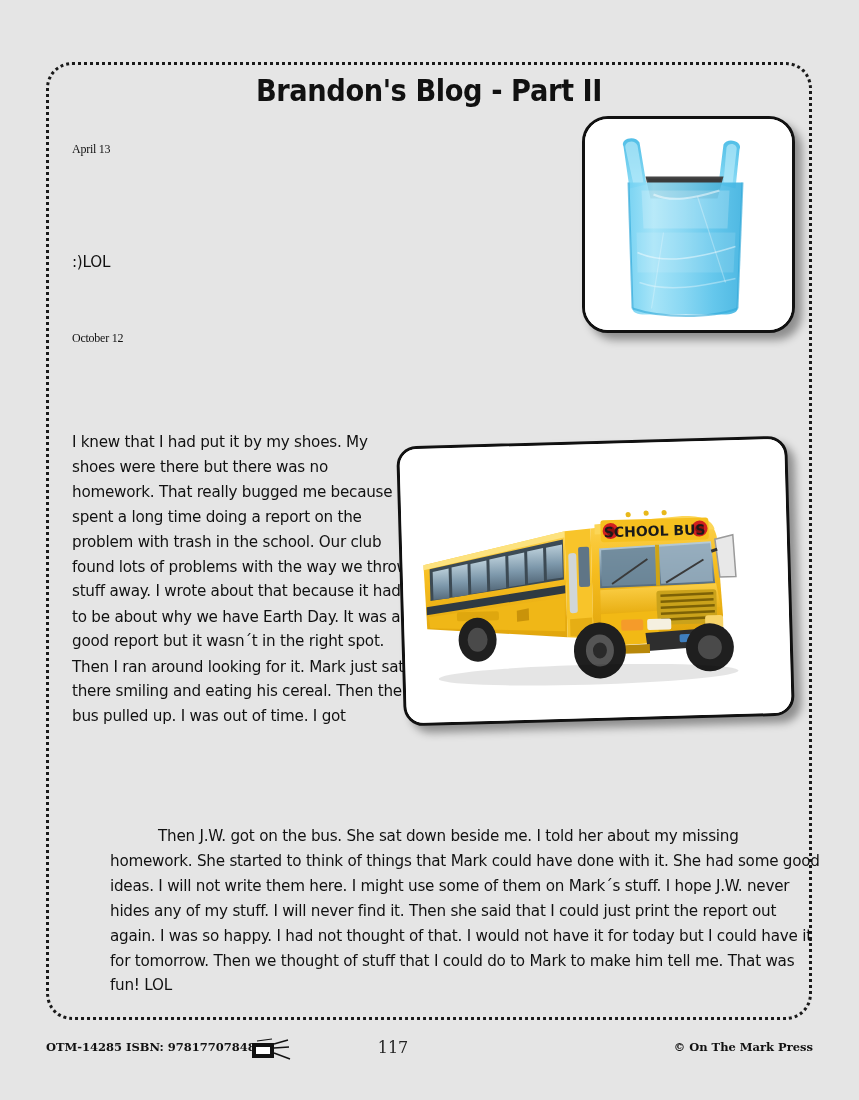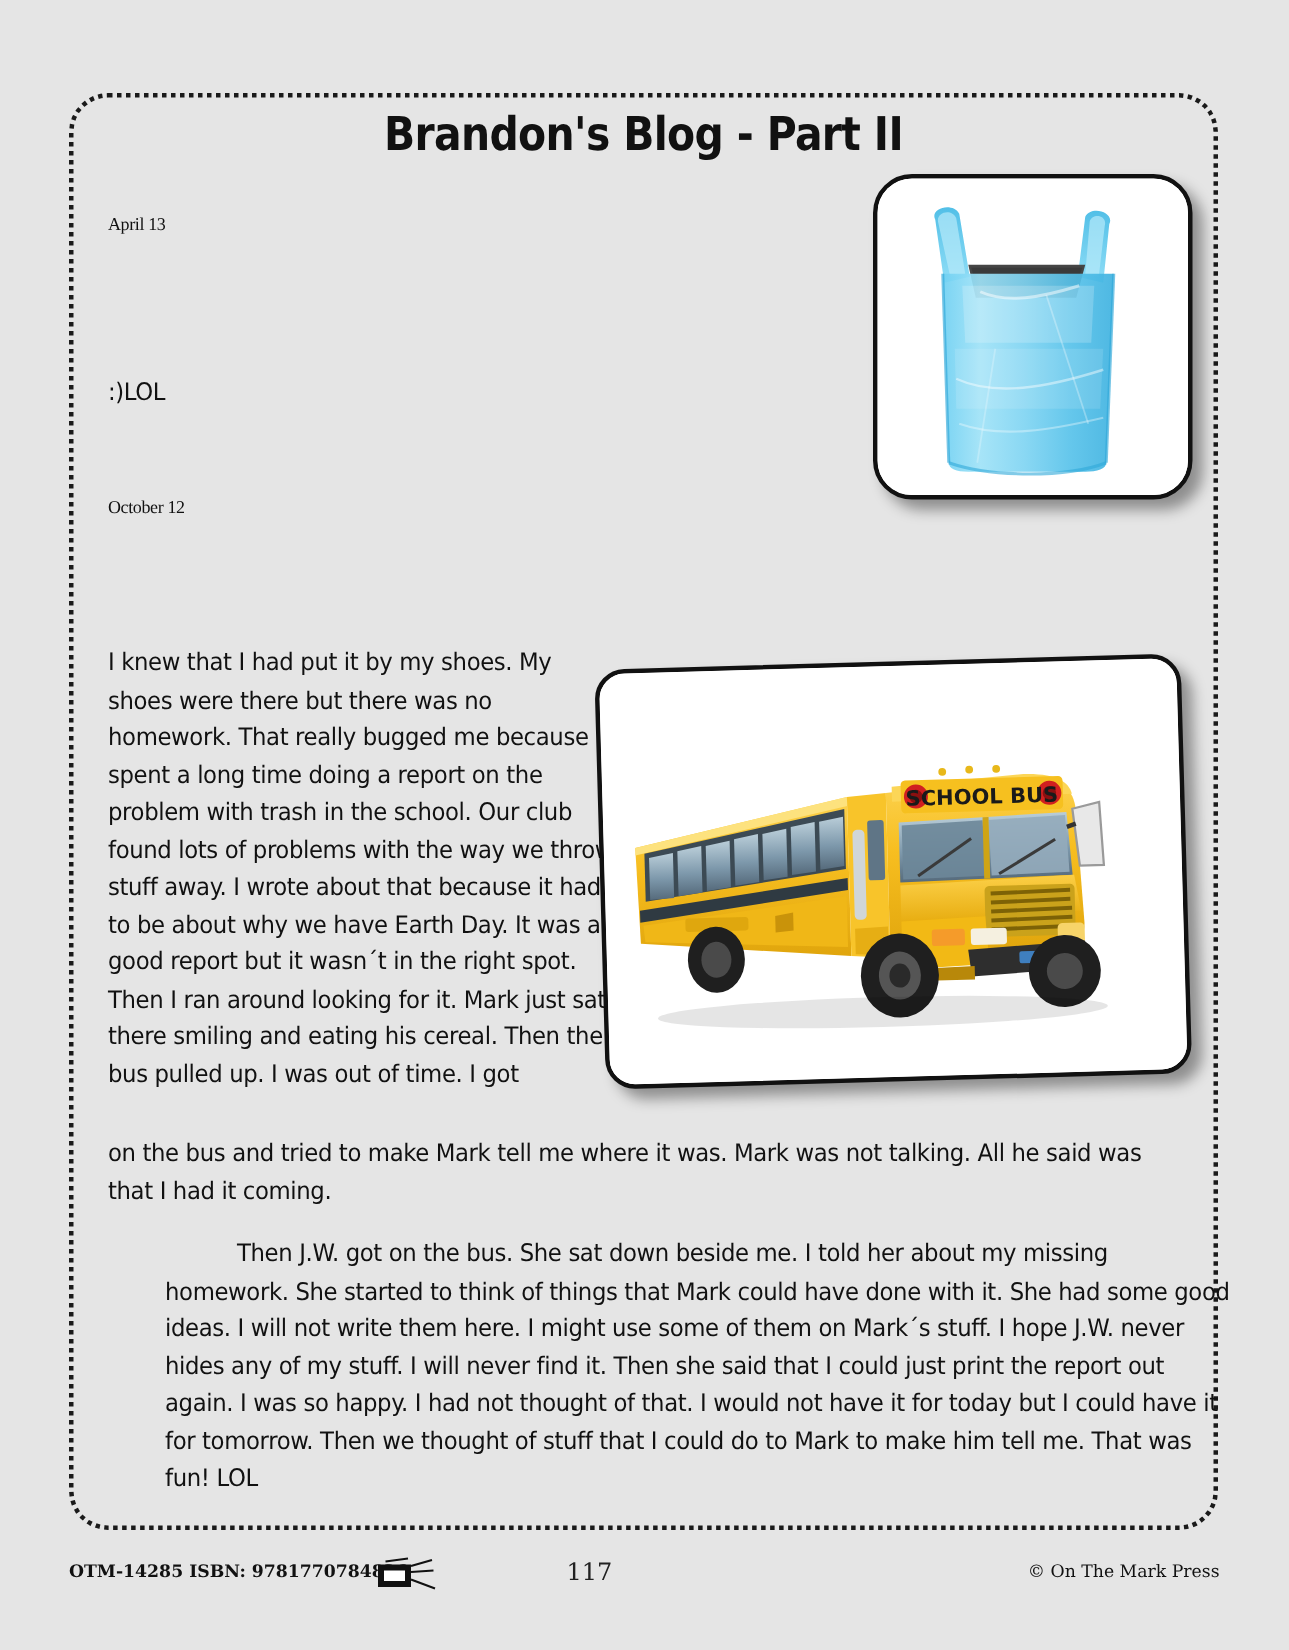--- a/index.html
+++ b/index.html
@@ -134,21 +134,21 @@
   .footer .f-page{
     position:absolute; left:0; top:4px; width:786px;
     text-align:center;
     font-family:"DejaVu Serif", serif;
     font-size:16px;
     color:#222;
   }
   .footer .f-right{
     position:absolute; right:46px; top:6px;
     font-family:"DejaVu Serif", serif;
-    font-weight:normal;
+    font-weight:bold;
     font-size:11.5px;
     color:#111;
     white-space:nowrap;
   }
 </style>
 </head>
 <body>
 
 <div class="page">
 
@@ -161,23 +161,20 @@
 
   <div class="blk hand" id="lol1">:)LOL</div>
 
   <div class="date" id="date2">October 12</div>
 
 
   <div class="blk" id="para3">
     <p class="hand">I knew that I had put it by my shoes. My shoes were there but there was no homework.  That really bugged me because I spent a long time doing a report on the problem with trash in the school. Our club found lots of problems with the way we throw stuff away.  I wrote about that because it had to be about why we have Earth Day.  It was a good report but it wasn´t in the right spot.  Then I ran around looking for it.  Mark just sat there smiling and eating his cereal.  Then the bus pulled up.  I was out of time.  I got</p>
   </div>
 
-  <div class="blk" id="para4">
-    <p class="hand">on the bus and tried to make Mark tell me where it was.  Mark was not talking.  All he said was that I had it coming.</p>
-  </div>
 
   <div class="blk" id="para5">
     <p class="hand indent">Then J.W. got on the bus.  She sat down beside me.  I told her about my missing homework.  She started to think of things that Mark could have done with it.  She had some good ideas.  I will not write them here.  I might use some of them on Mark´s stuff.  I hope J.W. never hides any of my stuff.  I will never find it.  Then she said that I could just print the report out again.  I was so happy.  I had not thought of that.  I would not have it for today but I could have it for tomorrow.  Then we thought of stuff that I could do to Mark to make him tell me. That was fun! LOL</p>
   </div>
 
   <div class="photo-frame" id="bag-frame">
     <div class="photo-inner">
       <svg class="bag-svg" width="175" height="185" viewBox="0 0 175 185">
         <defs>
           <linearGradient id="bagGrad" x1="0" y1="0" x2="1" y2="0">

